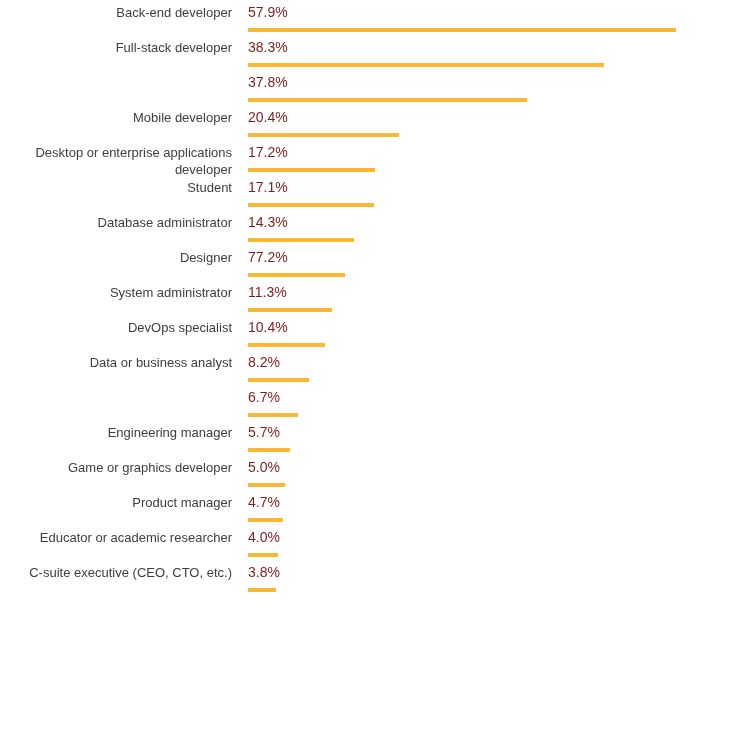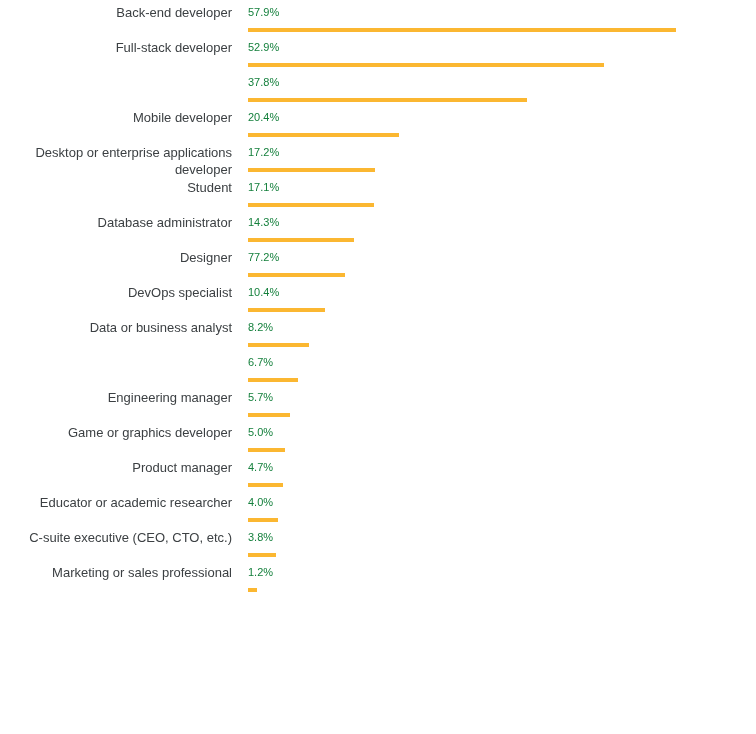--- a/index.html
+++ b/index.html
@@ -40,23 +40,23 @@
     line-height: 17px;
     color: #3c4043;
     white-space: pre-line;
   }
   .row-value-wrap {
     position: absolute;
     left: 248px;
     top: 0;
   }
   .row-value {
-    font-size: 11px;
+    font-size: 14px;
     line-height: 17px;
-    color: #15803d;
+    color: #7f1d1d;
     white-space: nowrap;
     display: block;
   }
   .row-bar-track {
     position: relative;
     height: 4px;
     margin-top: 7px;
   }
   .row-bar {
     position: absolute;
@@ -76,21 +76,21 @@
         <div class="row-value-wrap">
           <span class="row-value">57.9%</span>
           <div class="row-bar-track">
             <div class="row-bar" style="width: 427.9px; background: rgb(251, 183, 49);"></div>
           </div>
         </div>
       </div>
       <div class="chart-row">
         <div class="row-label">Full-stack developer</div>
         <div class="row-value-wrap">
-          <span class="row-value">52.9%</span>
+          <span class="row-value">38.3%</span>
           <div class="row-bar-track">
             <div class="row-bar" style="width: 356.2px; background: rgb(251, 183, 49);"></div>
           </div>
         </div>
       </div>
       <div class="chart-row">
         <div class="row-value-wrap">
           <span class="row-value">37.8%</span>
           <div class="row-bar-track">
             <div class="row-bar" style="width: 279.3px; background: rgb(251, 183, 49);"></div>
@@ -136,20 +136,29 @@
       <div class="chart-row">
         <div class="row-label">Designer</div>
         <div class="row-value-wrap">
           <span class="row-value">77.2%</span>
           <div class="row-bar-track">
             <div class="row-bar" style="width: 96.8px; background: rgb(251, 183, 49);"></div>
           </div>
         </div>
       </div>
       <div class="chart-row">
+        <div class="row-label">System administrator</div>
+        <div class="row-value-wrap">
+          <span class="row-value">11.3%</span>
+          <div class="row-bar-track">
+            <div class="row-bar" style="width: 83.5px; background: rgb(251, 183, 49);"></div>
+          </div>
+        </div>
+      </div>
+      <div class="chart-row">
         <div class="row-label">DevOps specialist</div>
         <div class="row-value-wrap">
           <span class="row-value">10.4%</span>
           <div class="row-bar-track">
             <div class="row-bar" style="width: 76.9px; background: rgb(251, 183, 49);"></div>
           </div>
         </div>
       </div>
       <div class="chart-row">
         <div class="row-label">Data or business analyst</div>
@@ -203,26 +212,17 @@
             <div class="row-bar" style="width: 29.6px; background: rgb(251, 183, 49);"></div>
           </div>
         </div>
       </div>
       <div class="chart-row">
         <div class="row-label">C-suite executive (CEO, CTO, etc.)</div>
         <div class="row-value-wrap">
           <span class="row-value">3.8%</span>
           <div class="row-bar-track">
             <div class="row-bar" style="width: 28.1px; background: rgb(251, 183, 49);"></div>
-          </div>
-        </div>
-      </div>
-      <div class="chart-row">
-        <div class="row-label">Marketing or sales professional</div>
-        <div class="row-value-wrap">
-          <span class="row-value">1.2%</span>
-          <div class="row-bar-track">
-            <div class="row-bar" style="width: 8.9px; background: rgb(251, 183, 49);"></div>
           </div>
         </div>
       </div>
     </div>
 </div>
 
 </body></html>

